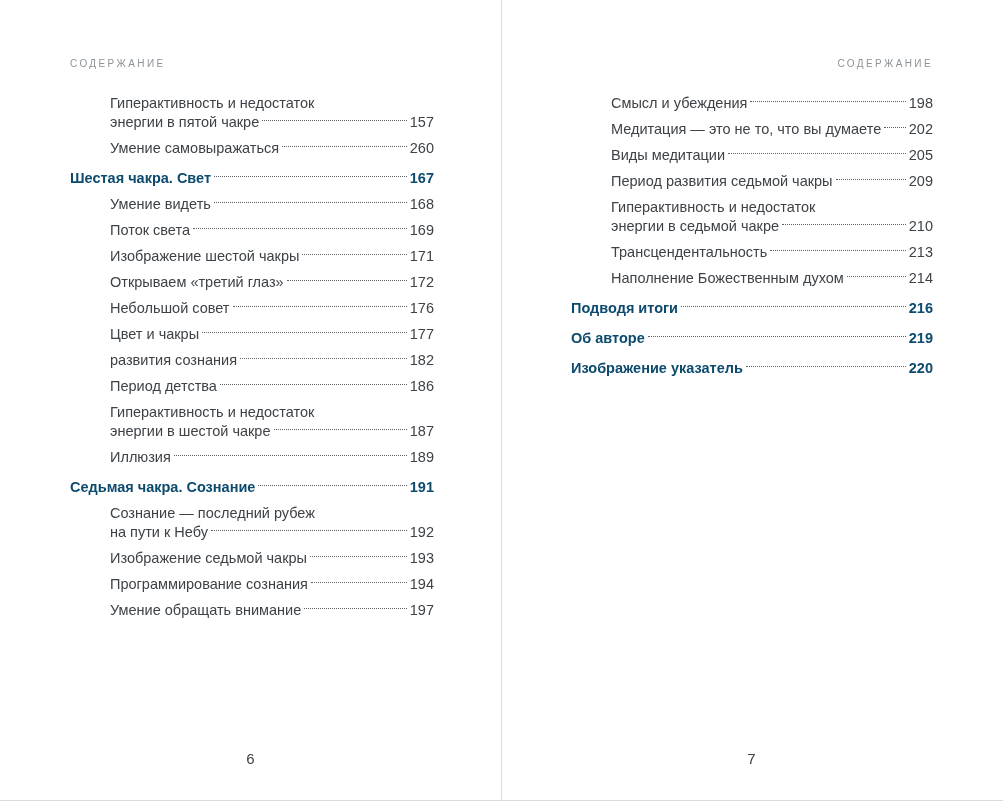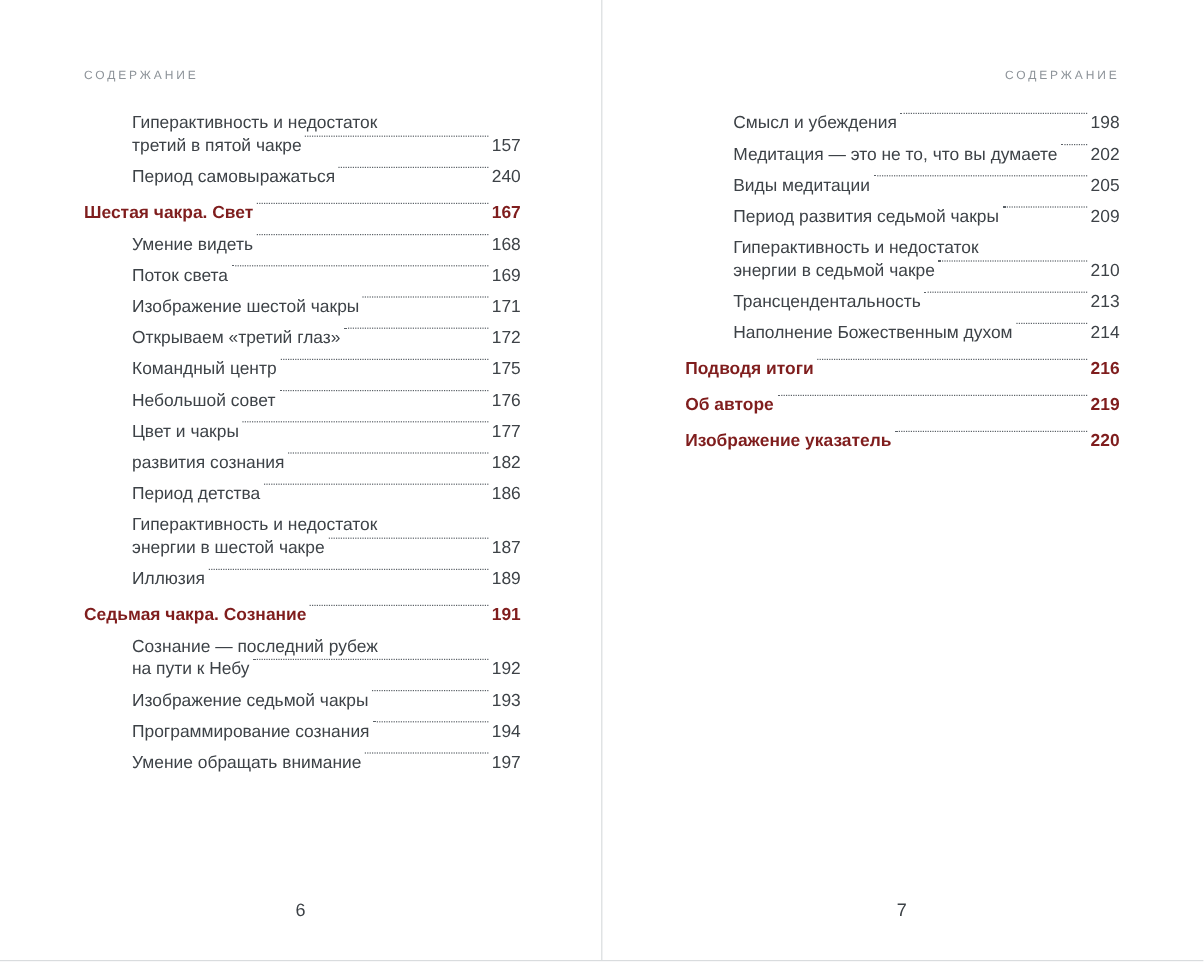--- a/index.html
+++ b/index.html
@@ -49,24 +49,24 @@
     color: #8d9399;
     line-height: 12px;
     margin-bottom: 24px;
     text-transform: uppercase;
   }
   .page.right .page-header { text-align: right; }
 
   .entries { font-size: 14.5px; }
   .toc-entry { margin-bottom: 7px; }
   .toc-entry.sub { padding-left: 40px; }
-  .toc-entry.section { font-weight: bold; margin-top: 11px; color: #7f1d1d; }
+  .toc-entry.section { font-weight: bold; margin-top: 11px; color: #0c4a6e; }
   .toc-line {
     display: flex;
-    align-items: flex-start;
+    align-items: center;
     line-height: 19px;
   }
   .toc-label { white-space: nowrap; }
   .toc-dots {
     flex: 1 1 auto;
     min-width: 10px;
     margin: 0 3px 4px 3px;
     border-bottom: 1.5px dotted #5a6066;
   }
   .toc-page { white-space: nowrap; }
@@ -86,30 +86,30 @@
 
 <div class="spread">
   <div class="page left">
     <div class="page-header">СОДЕРЖАНИЕ</div>
     <div class="entries" id="left-entries">
         <div class="toc-entry sub">
           <div class="toc-line">
             <span class="toc-label">Гиперактивность и недостаток</span>
           </div>
           <div class="toc-line">
-            <span class="toc-label">третий в пятой чакре</span>
+            <span class="toc-label">энергии в пятой чакре</span>
             <span class="toc-dots"></span>
             <span class="toc-page">157</span>
           </div>
         </div>
         <div class="toc-entry sub">
           <div class="toc-line">
-            <span class="toc-label">Период самовыражаться</span>
-            <span class="toc-dots"></span>
-            <span class="toc-page">240</span>
+            <span class="toc-label">Умение самовыражаться</span>
+            <span class="toc-dots"></span>
+            <span class="toc-page">260</span>
           </div>
         </div>
         <div class="toc-entry section">
           <div class="toc-line">
             <span class="toc-label">Шестая чакра. Свет</span>
             <span class="toc-dots"></span>
             <span class="toc-page">167</span>
           </div>
         </div>
         <div class="toc-entry sub">
@@ -131,27 +131,20 @@
             <span class="toc-label">Изображение шестой чакры</span>
             <span class="toc-dots"></span>
             <span class="toc-page">171</span>
           </div>
         </div>
         <div class="toc-entry sub">
           <div class="toc-line">
             <span class="toc-label">Открываем «третий глаз»</span>
             <span class="toc-dots"></span>
             <span class="toc-page">172</span>
-          </div>
-        </div>
-        <div class="toc-entry sub">
-          <div class="toc-line">
-            <span class="toc-label">Командный центр</span>
-            <span class="toc-dots"></span>
-            <span class="toc-page">175</span>
           </div>
         </div>
         <div class="toc-entry sub">
           <div class="toc-line">
             <span class="toc-label">Небольшой совет</span>
             <span class="toc-dots"></span>
             <span class="toc-page">176</span>
           </div>
         </div>
         <div class="toc-entry sub">

